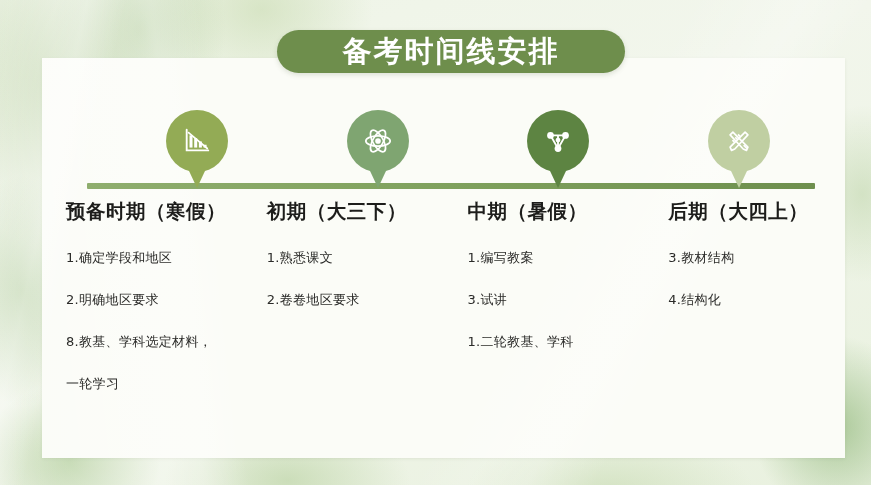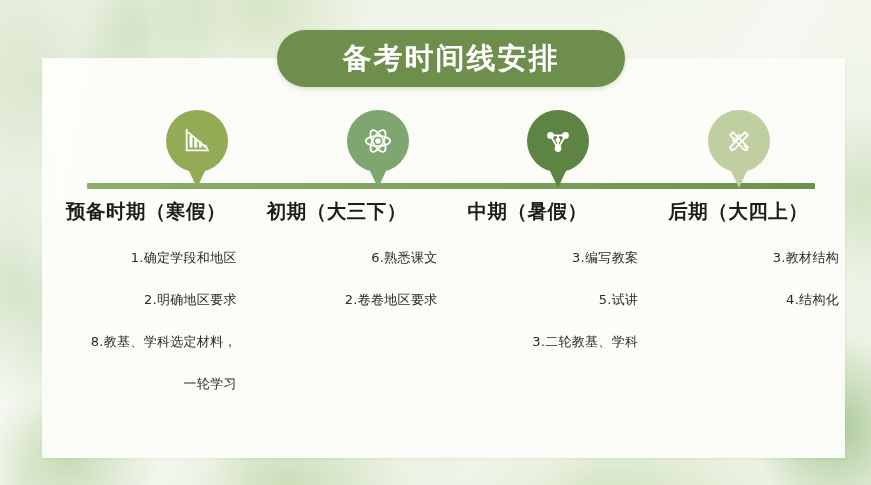--- a/index.html
+++ b/index.html
@@ -55,21 +55,21 @@
     background: #fbfcf7;
     box-shadow: 0 1px 3px rgba(90,110,70,0.10);
   }
 
   
   .title-pill {
     position: absolute;
     left: 277px;
     top: 30px;
     width: 348px;
-    height: 57px;
+    height: 43px;
     background: #6e8e4c;
     border-radius: 29px;
     display: flex;
     align-items: center;
     justify-content: center;
     box-shadow: 0 2px 5px rgba(80,100,60,0.18);
     z-index: 5;
   }
   .title-pill .title-text {
     color: #ffffff;
@@ -144,21 +144,21 @@
   }
   .col-heading {
     font-size: 19.5px;
     font-weight: bold;
     color: #1d1d1b;
     letter-spacing: 0.5px;
     margin-bottom: 24px;
     white-space: nowrap;
     font-family: "DejaVu Sans", "Liberation Sans", sans-serif;
   }
-  .col-items { list-style: none; text-align: right; }
+  .col-items { list-style: none; }
   .col-items li {
     font-size: 13px;
     color: #2b2b29;
     margin-bottom: 24px;
     white-space: nowrap;
     letter-spacing: 0.3px;
     font-family: "DejaVu Sans", "Liberation Sans", sans-serif;
   }
 </style>
 </head>
@@ -240,31 +240,31 @@
         <li>1.确定学段和地区</li>
         <li>2.明确地区要求</li>
         <li>8.教基、学科选定材料，</li>
         <li>一轮学习</li>
       </ul>
     </div>
 
     <div class="col">
       <div class="col-heading">初期（大三下）</div>
       <ul class="col-items">
-        <li>6.熟悉课文</li>
+        <li>1.熟悉课文</li>
         <li>2.卷卷地区要求</li>
       </ul>
     </div>
 
     <div class="col">
       <div class="col-heading">中期（暑假）</div>
       <ul class="col-items">
-        <li>3.编写教案</li>
-        <li>5.试讲</li>
-        <li>3.二轮教基、学科</li>
+        <li>1.编写教案</li>
+        <li>3.试讲</li>
+        <li>1.二轮教基、学科</li>
       </ul>
     </div>
 
     <div class="col">
       <div class="col-heading">后期（大四上）</div>
       <ul class="col-items">
         <li>3.教材结构</li>
         <li>4.结构化</li>
       </ul>
     </div>

